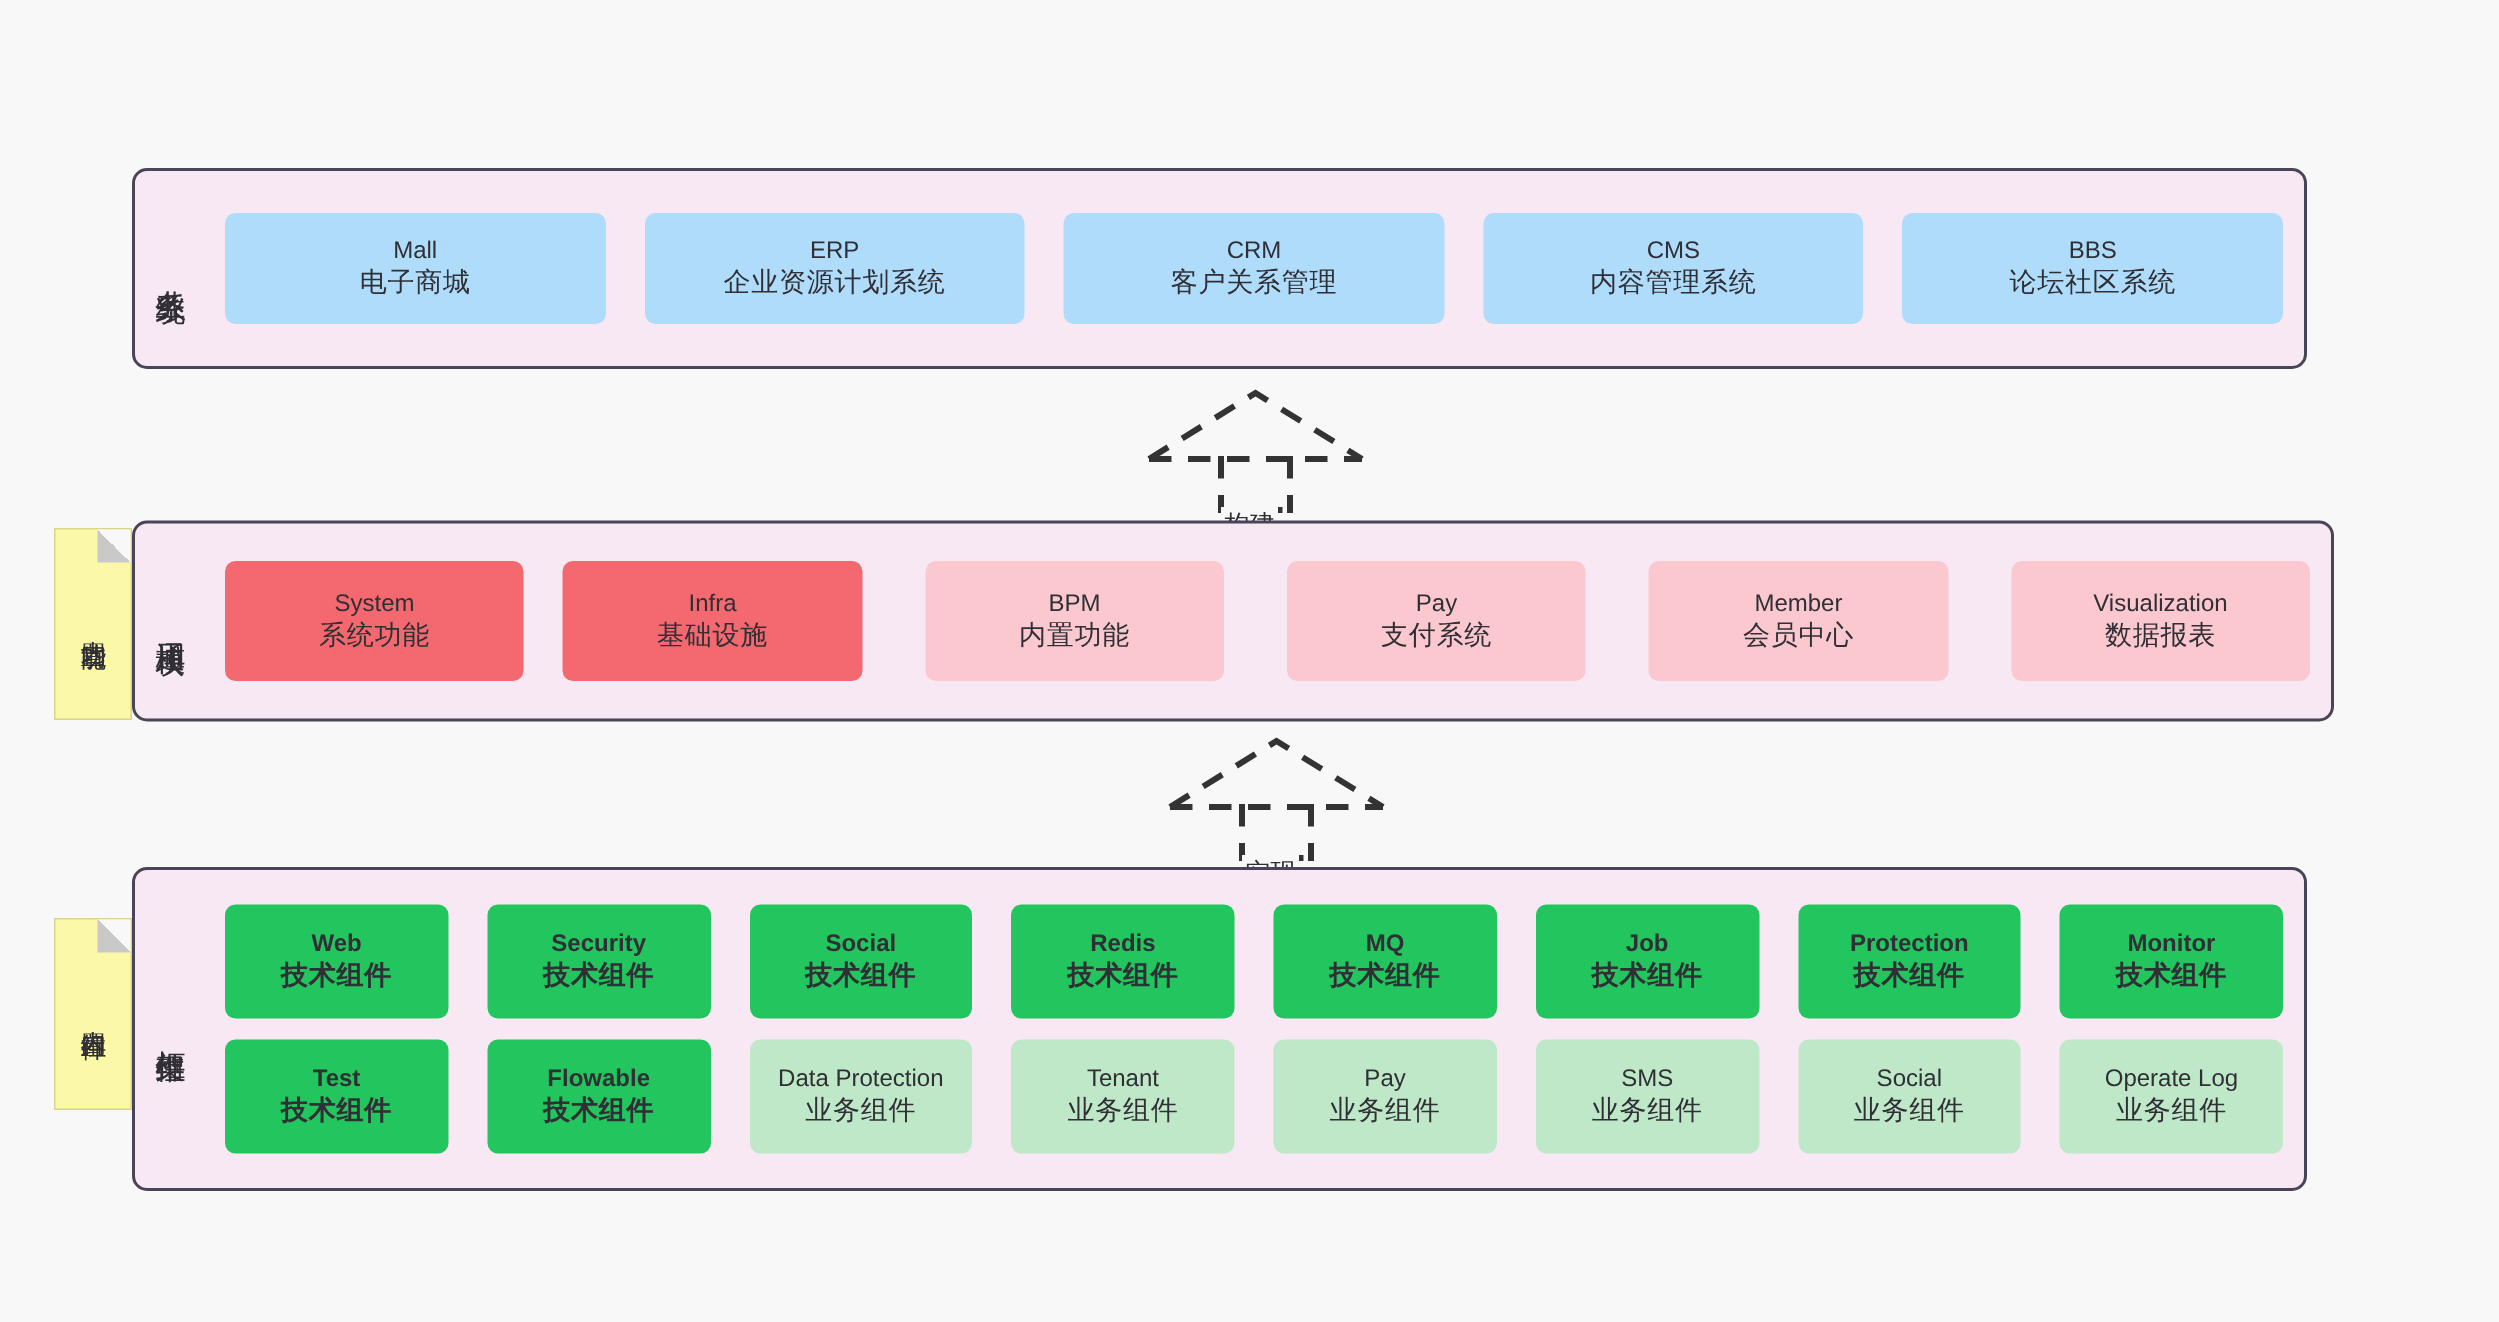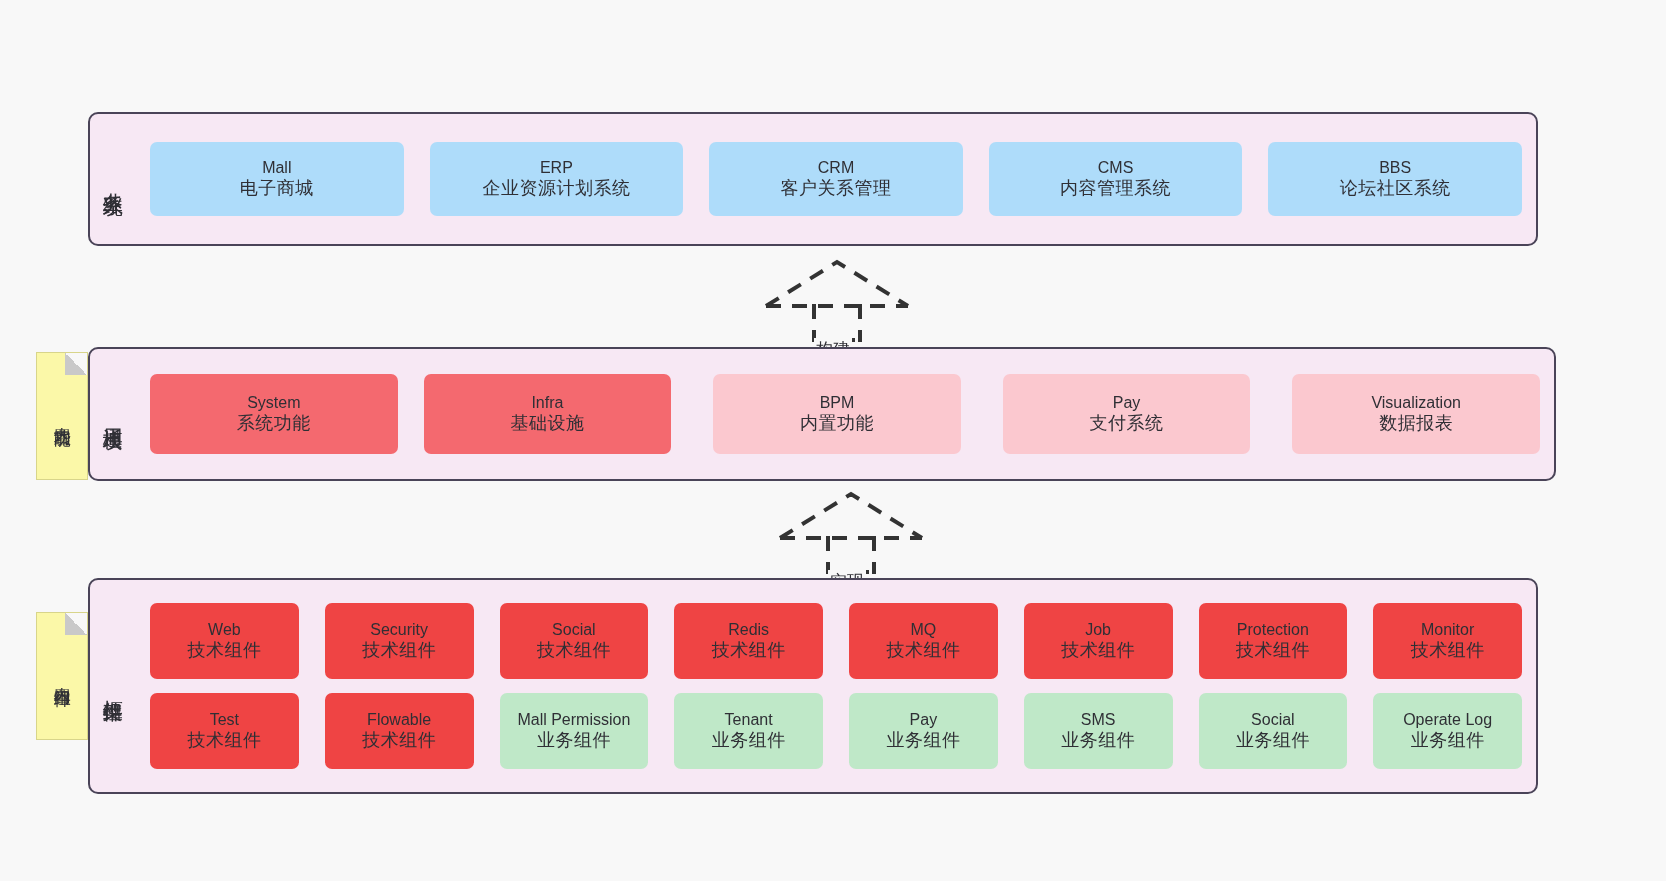--- a/index.html
+++ b/index.html
@@ -79,21 +79,21 @@
   }
   .card .cn {
     font-size: 18px;
     letter-spacing: 0.5px;
   }
 
   
   .c-blue        { background: #aedcfa; }
   .c-red         { background: #f4696f; }
   .c-pink        { background: #fbc8cf; margin-left: 16px; }
-  .c-green       { background: #ef4444; }
+  .c-green       { background: #22c55e; font-weight: bold; }
   .c-green-light { background: #bfe8c8; }
 
   
   #layer-business  { left: 88px;  top: 112px; width: 1450px; height: 134px; }
   #layer-modules   { left: 88px;  top: 347px; width: 1468px; height: 134px; }
   #layer-framework { left: 88px;  top: 578px; width: 1450px; height: 216px; }
 
   #layer-business  .card-row { height: 74px; }
   #layer-modules   .card-row { height: 80px; }
   #layer-framework .card-row { height: 76px; }
@@ -202,20 +202,24 @@
         </div>
         <div class="card c-pink">
           <span class="en">BPM</span>
           <span class="cn">内置功能</span>
         </div>
         <div class="card c-pink">
           <span class="en">Pay</span>
           <span class="cn">支付系统</span>
         </div>
         <div class="card c-pink">
+          <span class="en">Member</span>
+          <span class="cn">会员中心</span>
+        </div>
+        <div class="card c-pink">
           <span class="en">Visualization</span>
           <span class="cn">数据报表</span>
         </div>
       </div>
     </div>
   </div>
 
   <div class="arrow" id="arrow-realize">
     <svg width="170" height="84" viewBox="0 0 170 84">
       <path d="M14 48 L85 4 L156 48" fill="none" stroke="#333333" stroke-width="4" stroke-dasharray="15,11" stroke-linecap="butt"></path>
@@ -271,21 +275,21 @@
       <div class="card-row">
         <div class="card c-green">
           <span class="en">Test</span>
           <span class="cn">技术组件</span>
         </div>
         <div class="card c-green">
           <span class="en">Flowable</span>
           <span class="cn">技术组件</span>
         </div>
         <div class="card c-green-light">
-          <span class="en">Mall Permission</span>
+          <span class="en">Data Protection</span>
           <span class="cn">业务组件</span>
         </div>
         <div class="card c-green-light">
           <span class="en">Tenant</span>
           <span class="cn">业务组件</span>
         </div>
         <div class="card c-green-light">
           <span class="en">Pay</span>
           <span class="cn">业务组件</span>
         </div>

